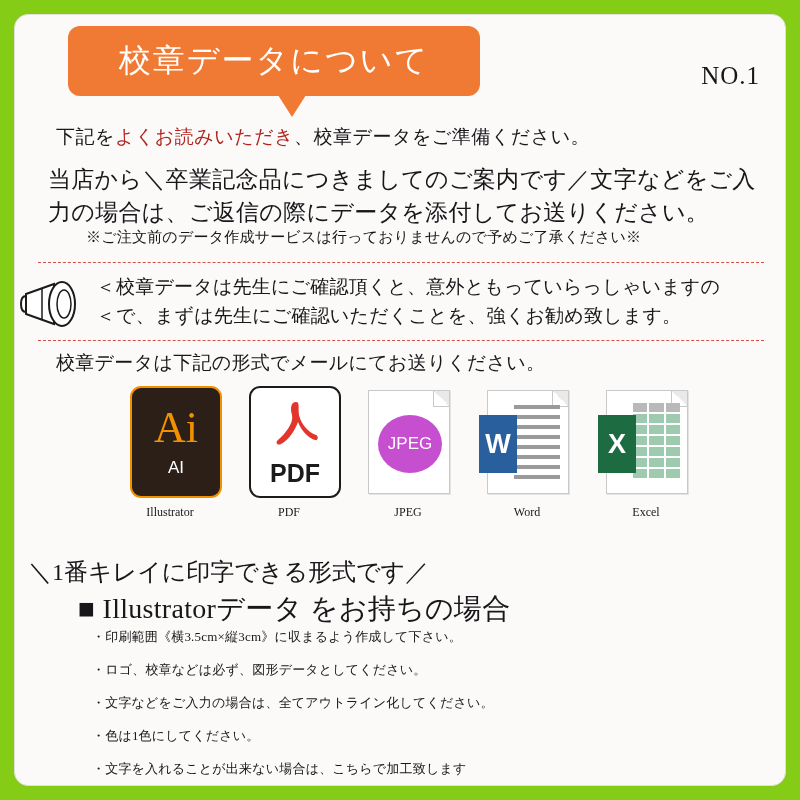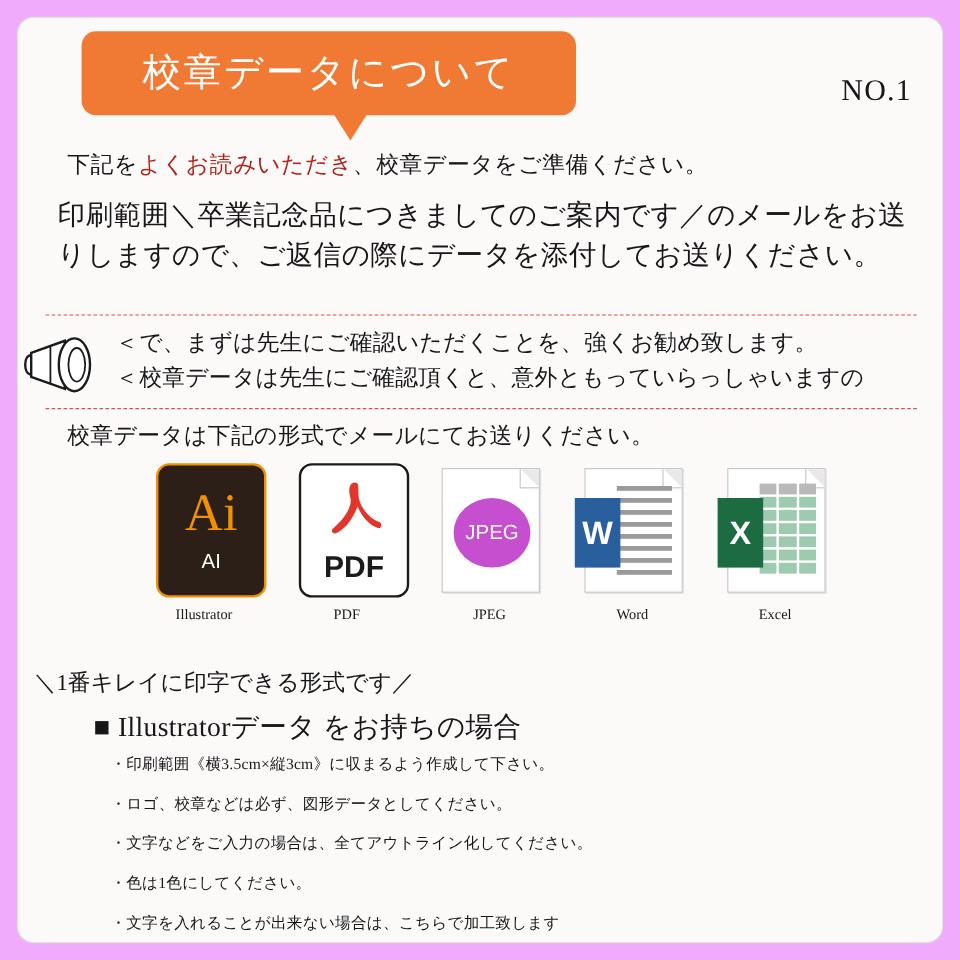--- a/index.html
+++ b/index.html
@@ -10,21 +10,21 @@
     width: 800px;
     height: 800px;
     background: #ffffff;
     font-family: "Liberation Serif", serif;
     overflow: hidden;
   }
   .page {
     position: relative;
     width: 800px;
     height: 800px;
-    background: #f0abfc;
+    background: #84cc16;
     box-sizing: border-box;
   }
   .inner-frame {
     position: absolute;
     left: 14px;
     top: 14px;
     right: 14px;
     bottom: 14px;
     border: 1px solid #e2ded8;
     border-radius: 14px;
@@ -337,28 +337,28 @@
   }
   .grid-cells span.head {
     background: #b9b9b9;
   }
 
   
   .best-fmt {
     position: absolute;
     left: 28px;
     top: 556px;
-    font-size: 19px;
+    font-size: 24px;
     color: #17171a;
   }
   .sub-head {
     position: absolute;
     left: 78px;
     top: 590px;
-    font-size: 23px;
+    font-size: 28px;
     color: #17171a;
     letter-spacing: 0.3px;
   }
   .bullet-list {
     position: absolute;
     left: 92px;
     top: 630px;
     width: 660px;
   }
   .bullet-list li {
@@ -384,37 +384,38 @@
   <div class="balloon">
     <span class="balloon-text">校章データについて</span>
   </div>
   <div class="balloon-tail"></div>
   <div class="page-no">NO.1</div>
 
   <div class="lead">
     <span>下記を</span><span class="hl">よくお読みいただき</span><span>、校章データをご準備ください。</span>
   </div>
 
-  <div class="main-para">印刷範囲＼卒業記念品につきましてのご案内です／のメールをお送りしますので、ご返信の際にデータを添付してお送りください。</div>
+  <div class="main-para">当店から＼卒業記念品につきましてのご案内です／文字などをご入力の場合は、ご返信の際にデータを添付してお送りください。</div>
+  <div class="note-small">※ご注文前のデータ作成サービスは行っておりませんので予めご了承ください※</div>
 
   <div class="dash-top"></div>
   <svg class="megaphone" viewBox="0 0 78 54">
     <path d="M6 20 L6 36 C3 36 1 33 1 28 C1 23 3 20 6 20 Z" fill="#ffffff" stroke="#1b1b1b" stroke-width="2"></path>
     <path d="M6 18 L34 8 L34 48 L6 38 Z" fill="#ffffff" stroke="#1b1b1b" stroke-width="2"></path>
     <ellipse cx="42" cy="28" rx="13" ry="22" fill="#ffffff" stroke="#1b1b1b" stroke-width="2"></ellipse>
     <ellipse cx="44" cy="28" rx="7" ry="14" fill="#ffffff" stroke="#1b1b1b" stroke-width="1.5"></ellipse>
     <path d="M22 12 L22 44" stroke="#1b1b1b" stroke-width="1.5"></path>
   </svg>
   <div class="band-brace">
     <div>＜</div>
     <div>＜</div>
   </div>
   <div class="band-text">
+    <div>校章データは先生にご確認頂くと、意外ともっていらっしゃいますの</div>
     <div>で、まずは先生にご確認いただくことを、強くお勧め致します。</div>
-    <div>校章データは先生にご確認頂くと、意外ともっていらっしゃいますの</div>
   </div>
   <div class="dash-bottom"></div>
 
   <div class="fmt-heading">校章データは下記の形式でメールにてお送りください。</div>
 
   <div class="icon-row">
 
     <div class="icon-cell">
       <div class="icon-box">
         <div class="ai-icon">

